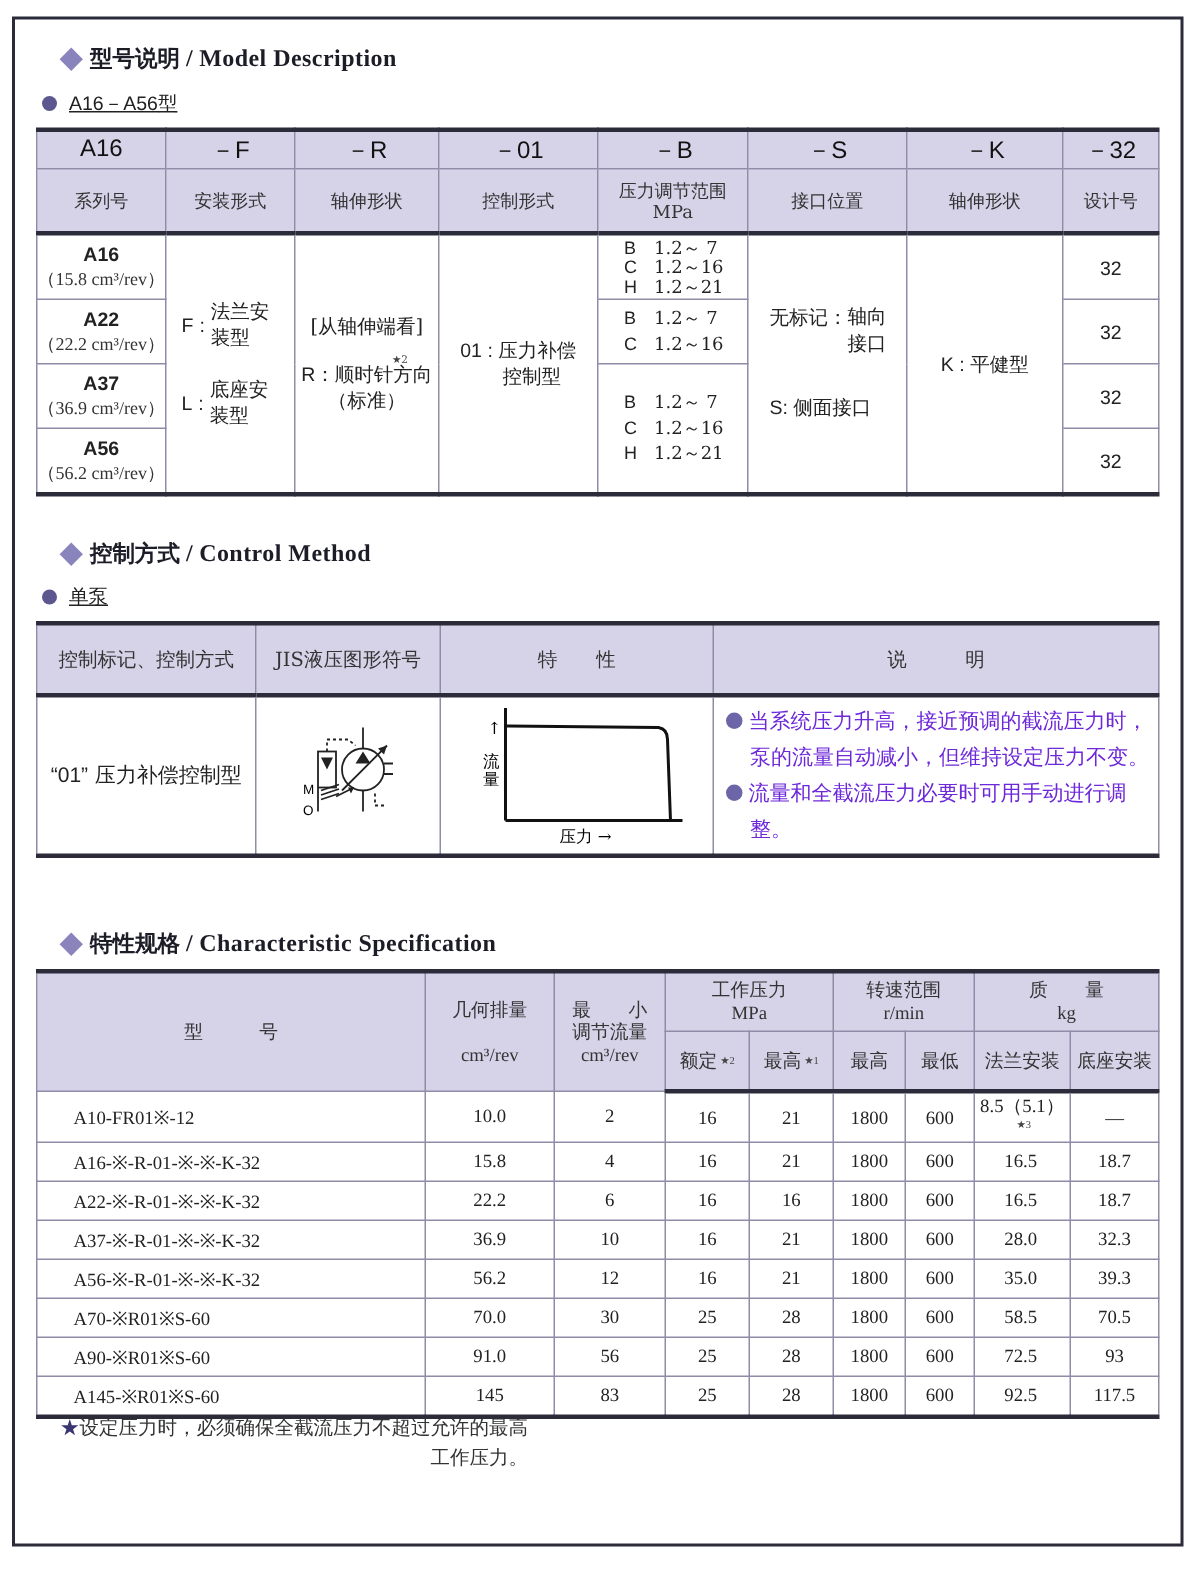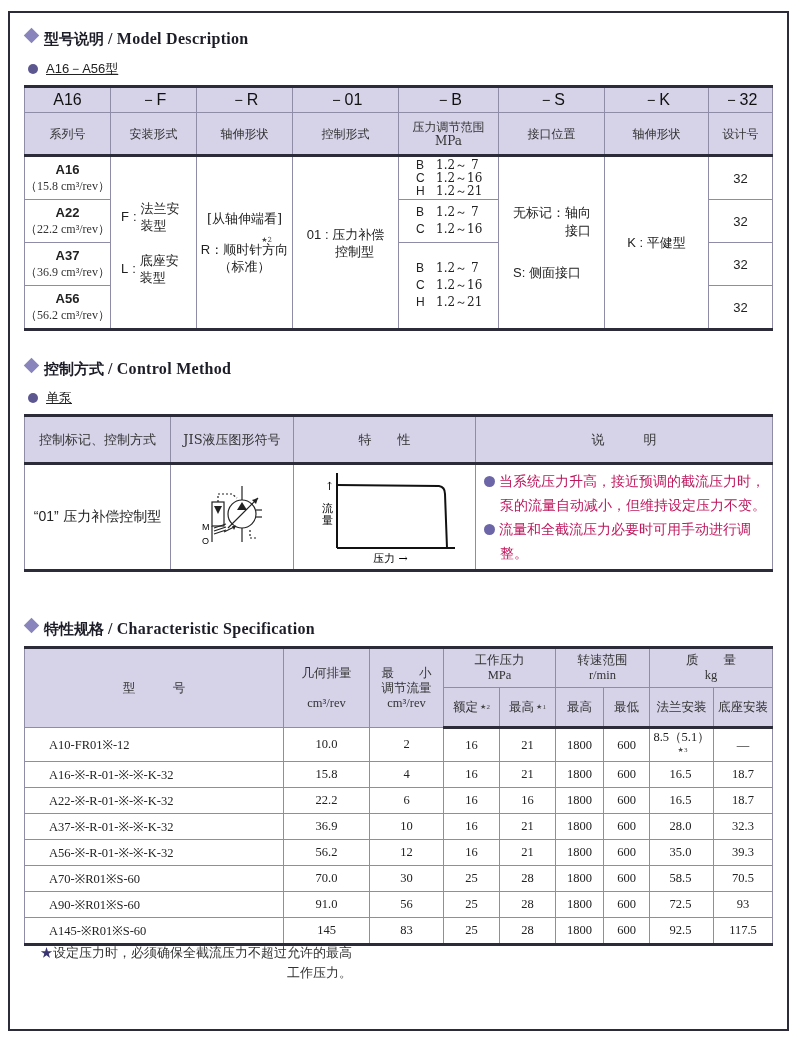--- a/index.html
+++ b/index.html
@@ -1,18 +1,18 @@
 <!DOCTYPE html>
 <html><head>
 <meta charset="utf-8">
 <style>
   html,body{margin:0;padding:0;background:#fff;}
   body{width:800px;height:1048px;position:relative;overflow:hidden;font-family:"DejaVu Serif","Liberation Serif",serif;color:#222;}
   .frame{position:absolute;left:8px;top:11px;width:781px;height:1020px;border:2px solid #2b2b3a;box-sizing:border-box;}
-  .sec-title{position:absolute;left:22px;font-size:15px;font-weight:bold;color:#1d1d28;display:flex;align-items:flex-start;white-space:nowrap;}
+  .sec-title{position:absolute;left:38px;font-size:15px;font-weight:bold;color:#1d1d28;display:flex;align-items:center;white-space:nowrap;}
   .diamond{display:inline-block;width:11px;height:11px;background:#8a84bd;transform:rotate(45deg);margin:0 7px 0 4px;}
   .sec-title .en{font-family:"Liberation Serif","DejaVu Serif",serif;font-size:16px;letter-spacing:0.3px;}
   .sub{position:absolute;left:28px;font-family:"Liberation Sans","DejaVu Sans",sans-serif;font-size:13px;color:#222;display:flex;align-items:center;text-decoration:underline;}
   .dot{display:inline-block;width:10px;height:10px;border-radius:50%;background:#5d5790;margin-right:8px;}
   table{border-collapse:collapse;position:absolute;table-layout:fixed;}
   td,th{border:1px solid #8f8ca8;padding:0;text-align:center;vertical-align:middle;font-weight:normal;}
   th{background:#d6d3e8;}
   .t1{left:24px;top:85px;width:748px;border-top:3px solid #2b2b3a;border-bottom:3px solid #2b2b3a;}
   .t1 td,.t1 th{border-left:1px solid #8f8ca8;border-right:1px solid #8f8ca8;}
   .t1 tr:first-child th,.t1 tr:first-child td{border-top:none;}
@@ -22,21 +22,21 @@
   .sans{font-family:"Liberation Sans","DejaVu Sans",sans-serif;}
   .b{font-weight:normal;}
   .ser-cell{font-size:12px;line-height:16px;height:42px;}
   .ser-cell .nm{font-family:"Liberation Sans","DejaVu Sans",sans-serif;font-weight:bold;font-size:13px;display:block;}
   .ser-cell .cap{font-family:Liberation Serif, serif;font-size:12px;color:#333;}
   .pr{font-size:12px;line-height:13px;text-align:left;padding-left:17px;}
   .pr .k{font-family:"Liberation Sans","DejaVu Sans",sans-serif;display:inline-block;width:20px;}
   .t2{left:24px;top:414px;width:748px;border-top:3px solid #2b2b3a;border-bottom:3px solid #2b2b3a;}
   .t2 th{height:45px;font-size:13px;color:#333;border-bottom:3px solid #2b2b3a;}
   .t2 td{height:96px;font-size:14px;}
-  .desc{text-align:left;padding:4px 6px 4px 8px;font-size:13.5px;line-height:24px;color:#be185d;}
+  .desc{text-align:left;padding:4px 6px 4px 8px;font-size:13.5px;line-height:24px;color:#6d28d9;}
   .desc .bl{display:inline-block;width:11px;height:11px;border-radius:50%;background:#6c66a8;margin-right:4px;vertical-align:-1px;}
   .desc .ind{padding-left:16px;}
   .t3{left:24px;top:646px;width:748px;border-top:3px solid #2b2b3a;border-bottom:3px solid #2b2b3a;font-family:"Liberation Serif","DejaVu Serif",serif;}
   .t3 th{font-size:12.5px;color:#333;line-height:15px;margin-top:20px;}
   .t3 .hrow2 th{border-bottom:3px solid #2b2b3a;height:38px;}
   .t3 .hrow1 th{height:38px;}
   .t3 td{height:25px;font-size:12.5px;color:#222;border-left:1px solid #8f8ca8;border-right:1px solid #8f8ca8;}
   .t3 td.model{text-align:left;padding-left:24px;}
   .sup{font-size:7px;vertical-align:top;margin-left:2px;color:#444;}
   .note{position:absolute;left:40px;top:943px;font-size:13px;line-height:20px;color:#333;text-align:right;}

